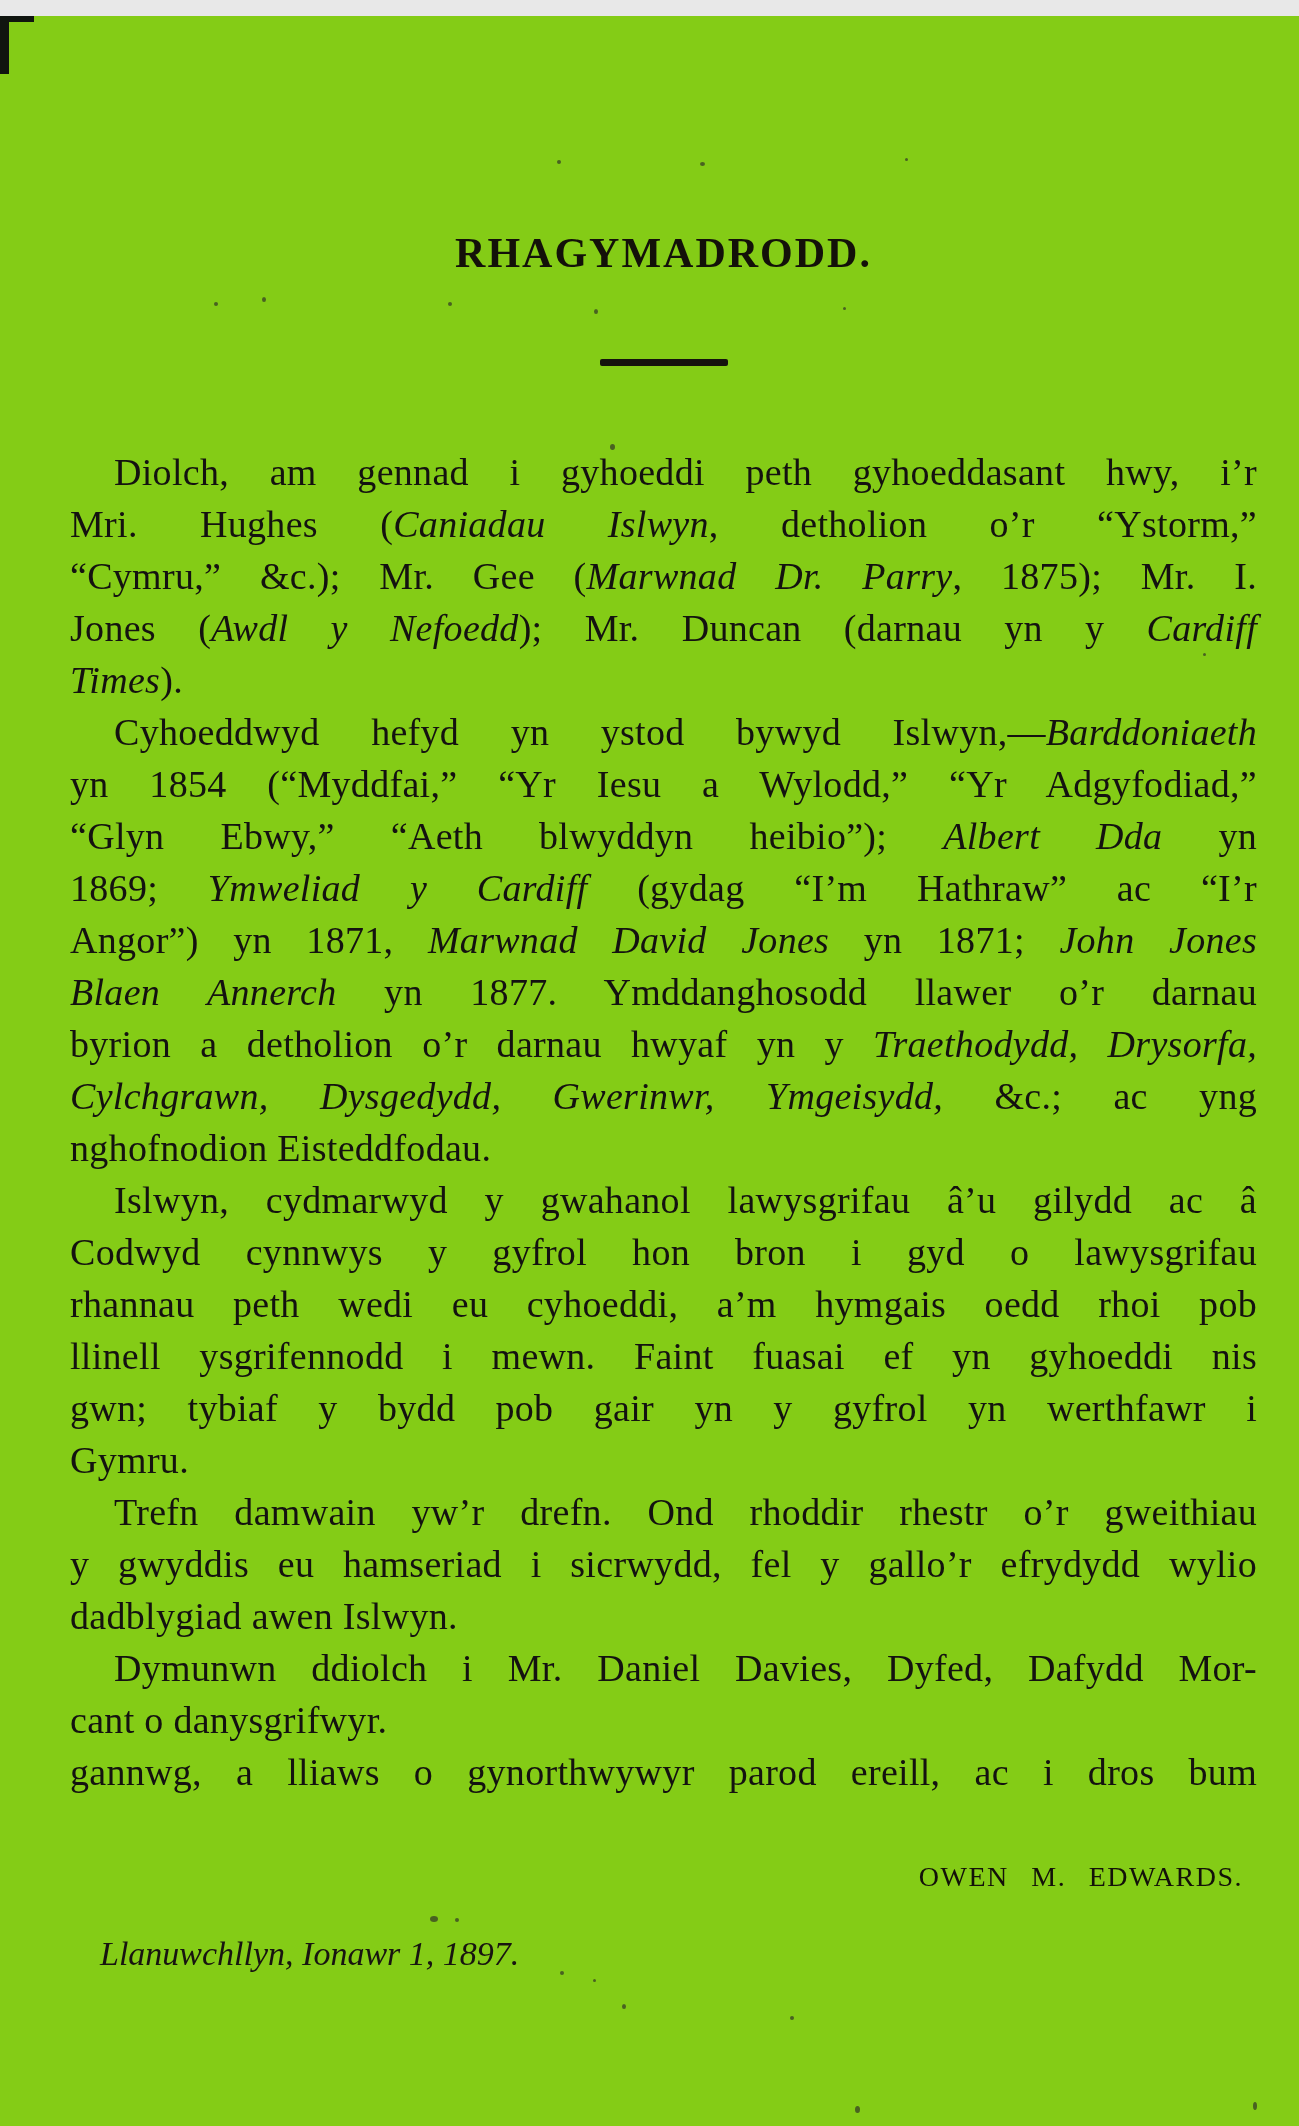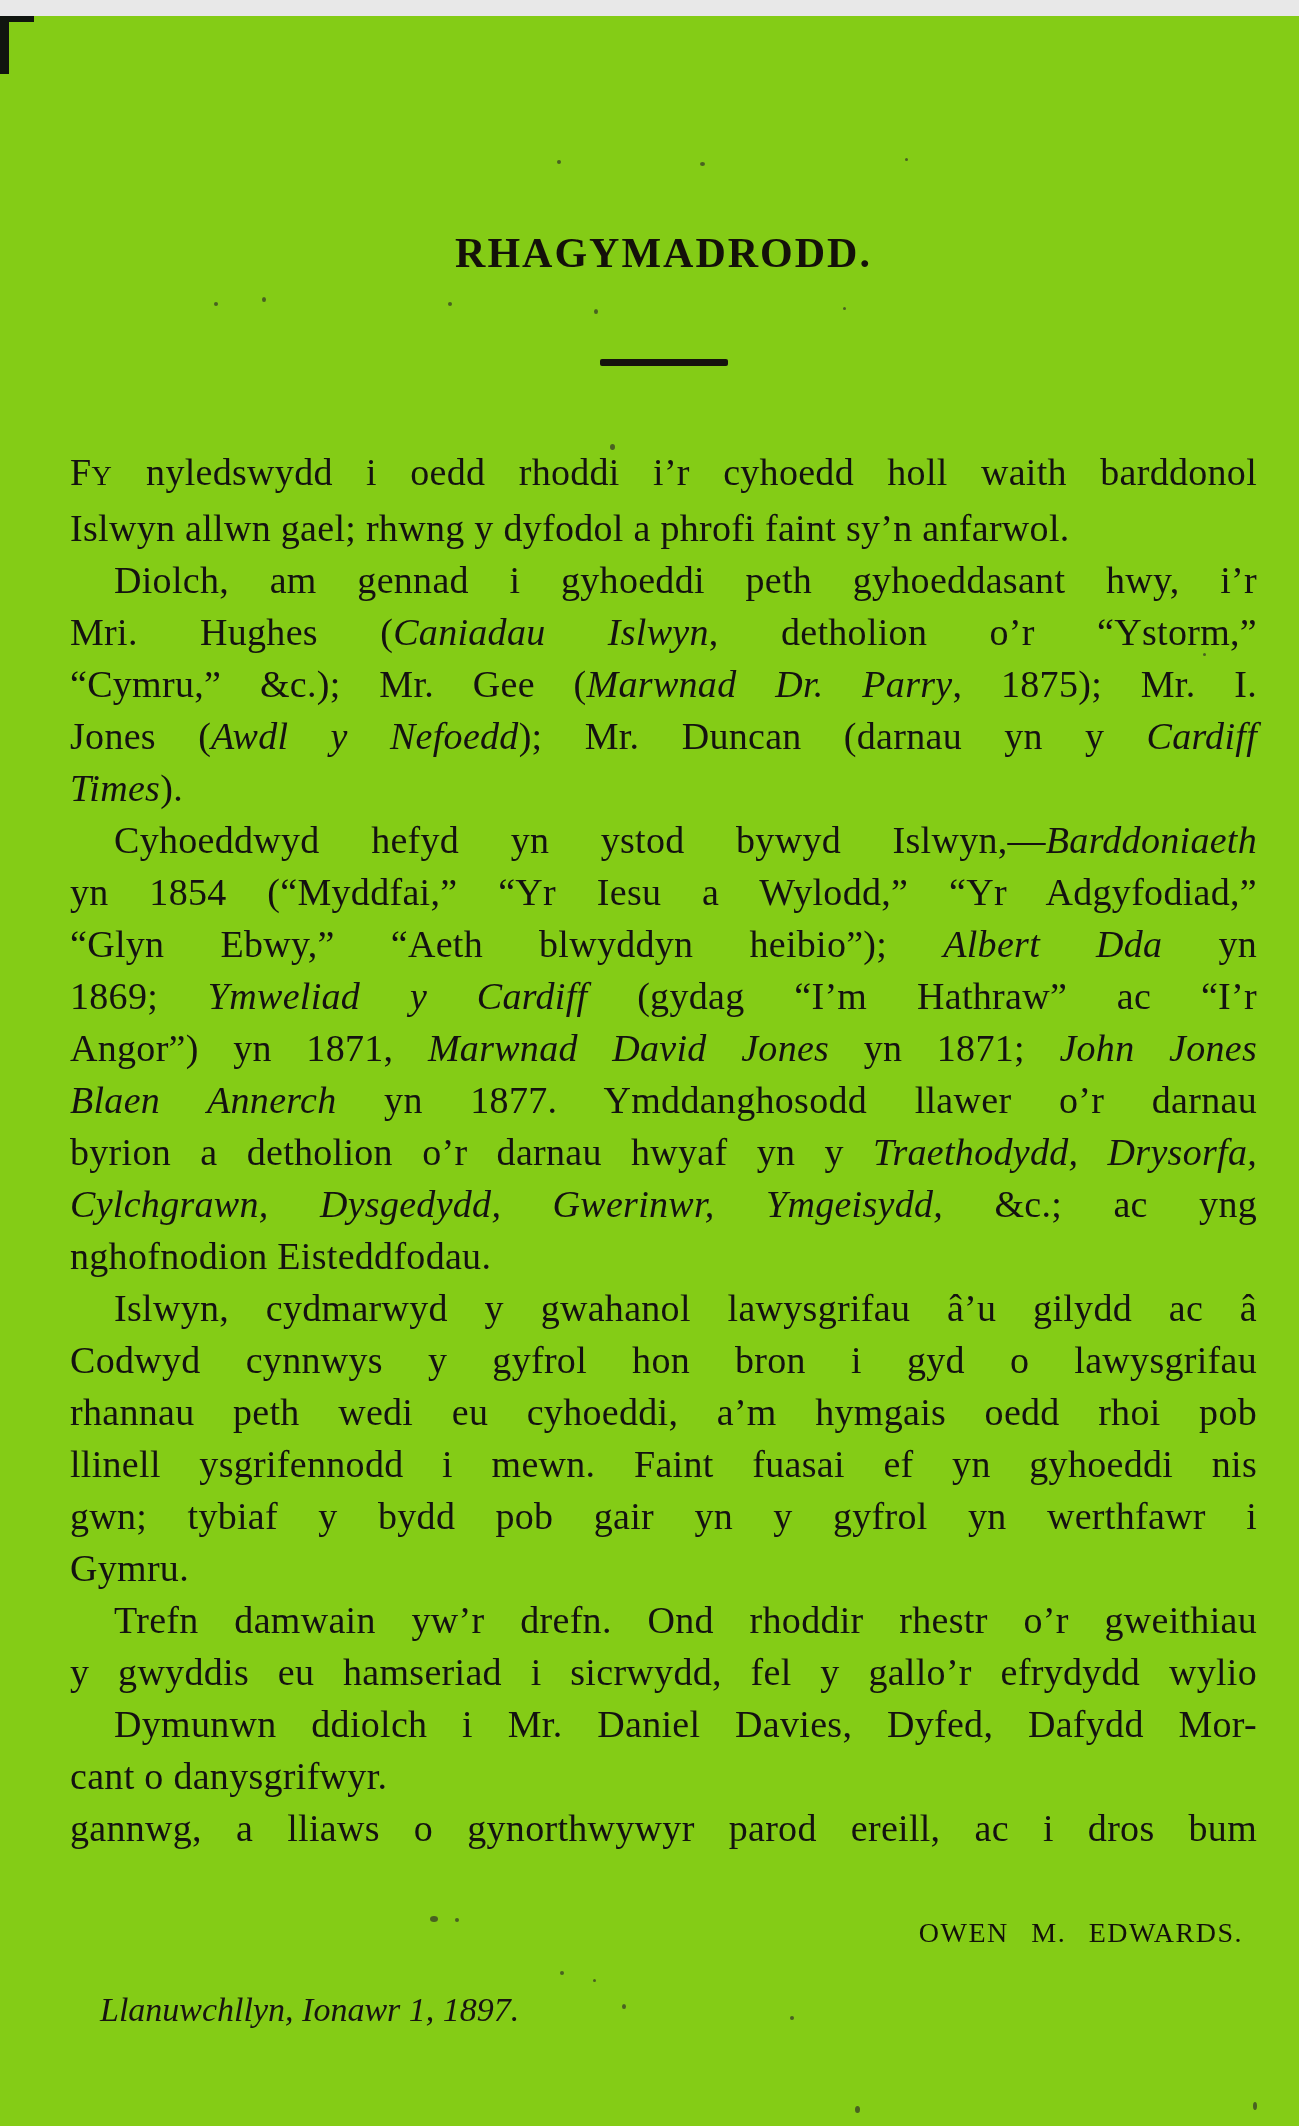--- a/index.html
+++ b/index.html
@@ -68,24 +68,20 @@
 <body>
 
 <div class="sheet">
   <div class="corner-mark-v"></div>
   <div class="corner-mark-h"></div>
 
   <div class="content">
     <h1 class="title">RHAGYMADRODD.</h1>
     <div class="rule"></div>
     <div class="body-text">
-        <div class="para">
-          <div class="line"><span>F</span><span class="sc">Y</span><span> nyledswydd i oedd rhoddi i’r cyhoedd holl waith barddonol</span></div>
-          <div class="line last"><span>Islwyn allwn gael; rhwng y dyfodol a phrofi faint sy’n anfarwol.</span></div>
-        </div>
         <div class="para indent">
           <div class="line"><span>Diolch, am gennad i gyhoeddi peth gyhoeddasant hwy, i’r</span></div>
           <div class="line"><span>Mri. Hughes (</span><i>Caniadau Islwyn</i><span>, detholion o’r “Ystorm,”</span></div>
           <div class="line"><span>“Cymru,” &amp;c.); Mr. Gee (</span><i>Marwnad Dr. Parry</i><span>, 1875); Mr. I.</span></div>
           <div class="line"><span>Jones (</span><i>Awdl y Nefoedd</i><span>); Mr. Duncan (darnau yn y </span><i>Cardiff</i></div>
           <div class="line last"><i>Times</i><span>).</span></div>
         </div>
         <div class="para indent">
           <div class="line"><span>Cyhoeddwyd hefyd yn ystod bywyd Islwyn,—</span><i>Barddoniaeth</i></div>
           <div class="line"><span>yn 1854 (“Myddfai,” “Yr Iesu a Wylodd,” “Yr Adgyfodiad,”</span></div>
@@ -101,20 +97,21 @@
           <div class="line"><span>Islwyn, cydmarwyd y gwahanol lawysgrifau â’u gilydd ac â</span></div>
           <div class="line"><span>Codwyd cynnwys y gyfrol hon bron i gyd o lawysgrifau</span></div>
           <div class="line"><span>rhannau peth wedi eu cyhoeddi, a’m hymgais oedd rhoi pob</span></div>
           <div class="line"><span>llinell ysgrifennodd i mewn.  Faint fuasai ef yn gyhoeddi nis</span></div>
           <div class="line"><span>gwn; tybiaf y bydd pob gair yn y gyfrol yn werthfawr i</span></div>
           <div class="line last"><span>Gymru.</span></div>
         </div>
         <div class="para indent">
           <div class="line"><span>Trefn damwain yw’r drefn.  Ond rhoddir rhestr o’r gweithiau</span></div>
           <div class="line"><span>y gwyddis eu hamseriad i sicrwydd, fel y gallo’r efrydydd wylio</span></div>
+          <div class="line last"><span>dadblygiad awen Islwyn.</span></div>
         </div>
         <div class="para indent">
           <div class="line"><span>Dymunwn ddiolch i Mr. Daniel Davies, Dyfed, Dafydd Mor-</span></div>
           <div class="line last"><span>cant o danysgrifwyr.</span></div>
           <div class="line"><span>gannwg, a lliaws o gynorthwywyr parod ereill, ac i dros bum</span></div>
         </div>
       </div>
     <div class="signature">OWEN M. EDWARDS.</div>
     <div class="dateline">Llanuwchllyn, Ionawr 1, 1897.</div>
   </div>

